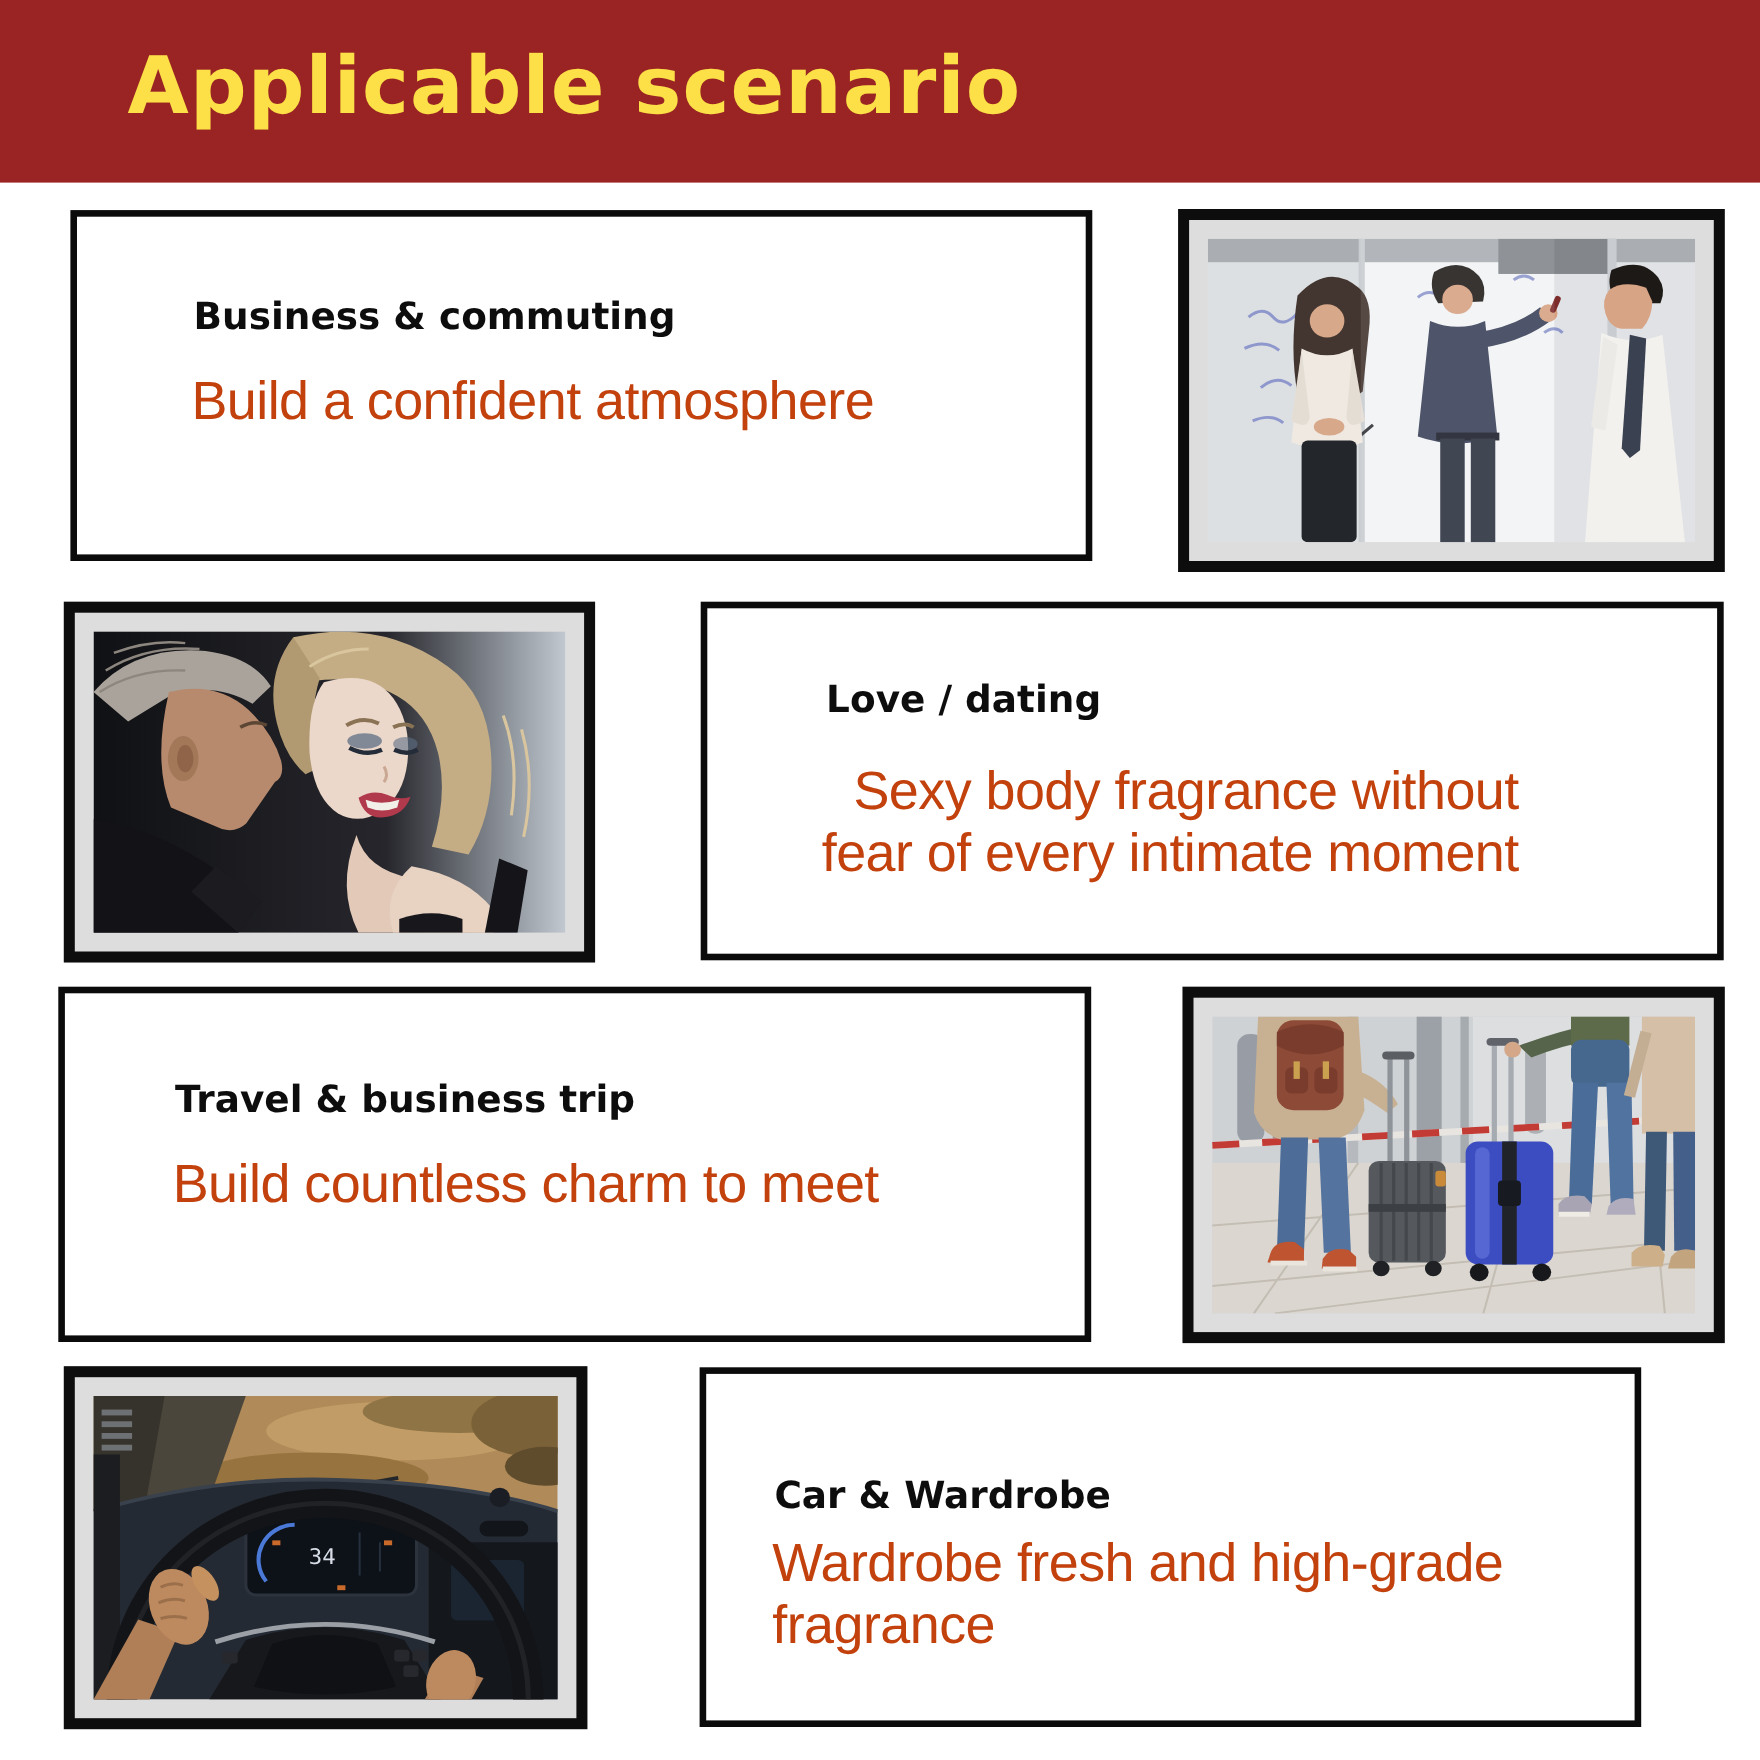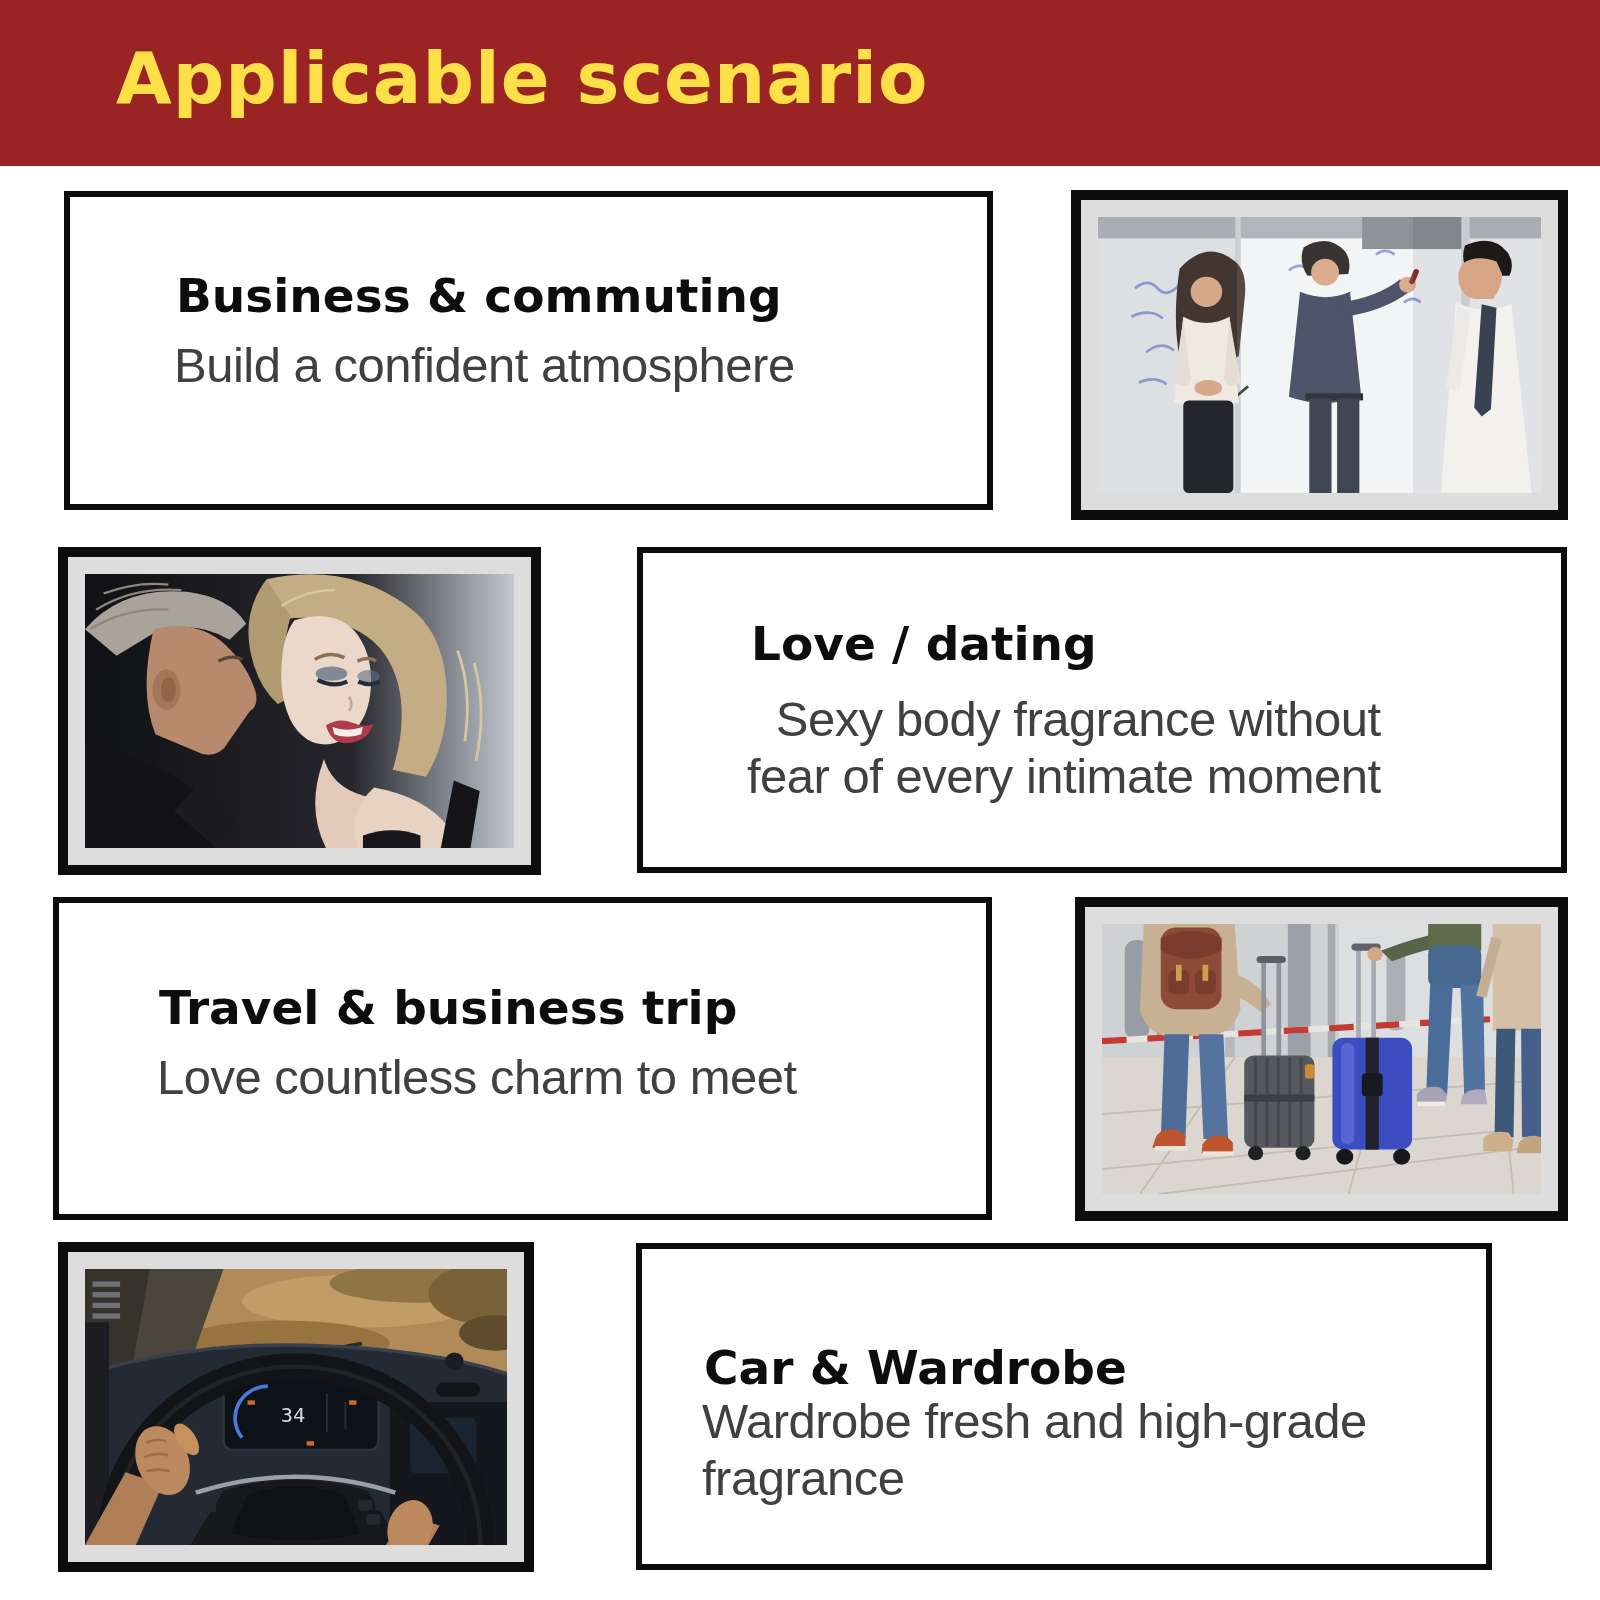--- a/index.html
+++ b/index.html
@@ -8,23 +8,23 @@
 
   
   .header{position:absolute;left:0;top:0;width:1600px;height:166px;background:#9A2423;}
   .header .htitle{position:absolute;left:116px;top:36px;
           font-family:"DejaVu Sans", sans-serif;font-weight:bold;font-size:72px;
           letter-spacing:1px;color:#fde047;white-space:nowrap;}
 
   
   .tbox{position:absolute;background:#ffffff;border:6px solid #0b0b0b;box-sizing:border-box;}
   .tbox .title{position:absolute;font-family:"DejaVu Sans", sans-serif;font-weight:bold;
-          font-size:47px;line-height:1.15;color:#0d0d0d;white-space:nowrap;}
+          font-size:34px;line-height:1.15;color:#0d0d0d;white-space:nowrap;}
   .tbox .bodytext{position:absolute;font-family:"Liberation Sans", sans-serif;font-weight:400;
-          font-size:49px;line-height:57px;color:#404040;letter-spacing:-0.5px;white-space:nowrap;}
+          font-size:49px;line-height:57px;color:#c2410c;letter-spacing:-0.5px;white-space:nowrap;}
 
   #box1{left:64px;top:191px;width:929px;height:319px;}
   #box1 .title{left:106px;top:72px;}
   #box1 .bodytext{left:104px;top:140px;}
 
   #box2{left:637px;top:547px;width:930px;height:326px;padding-left:32px;}
   #box2 .title{left:108px;top:64px;}
   #box2 .bodytext{left:104px;top:138px;text-align:right;}
 
   #box3{left:53px;top:897px;width:939px;height:323px;}
@@ -151,21 +151,21 @@
     <div class="title">Love / dating</div>
     <div class="bodytext">
       <div>Sexy body fragrance without</div>
       <div>fear of every intimate moment</div>
     </div>
   </div>
 
   <div class="tbox" id="box3">
     <div class="title">Travel &amp; business trip</div>
     <div class="bodytext">
-      <div>Love countless charm to meet</div>
+      <div>Build countless charm to meet</div>
     </div>
   </div>
 
   <figure class="photo" id="photo3" role="img" aria-label="Travelers walking through an airport terminal with rolling suitcases and a leather backpack">
     <svg viewBox="0 0 463 304" preserveAspectRatio="none">
       <rect width="463" height="304" fill="#cfd2d4"></rect>
       <rect x="250" width="213" height="150" fill="#dcdee0"></rect>
       <rect x="130" width="10" height="150" fill="#b6babe"></rect>
       <rect x="196" width="24" height="150" fill="#9ba1a7"></rect>
       <rect x="238" width="8" height="150" fill="#a6abb0"></rect>

